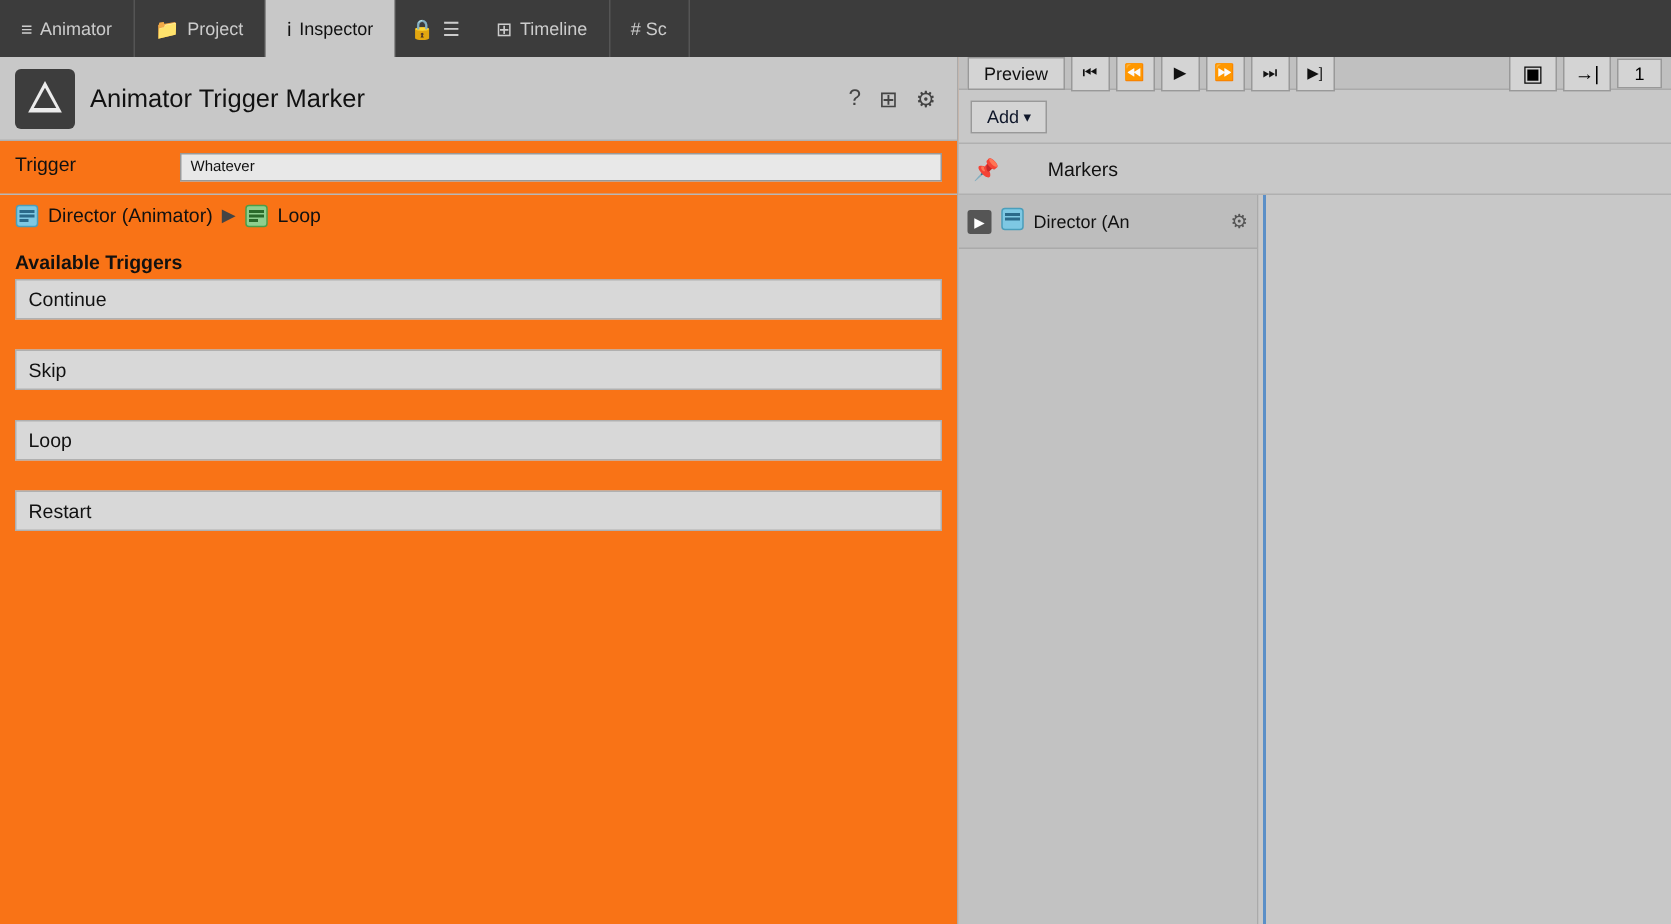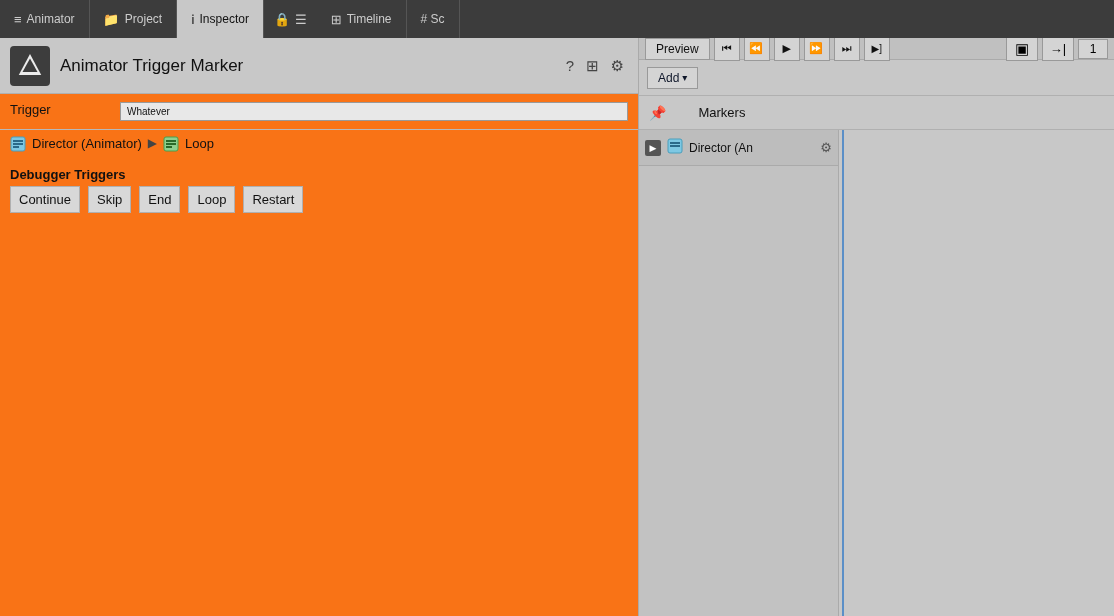--- a/index.html
+++ b/index.html
@@ -159,22 +159,22 @@
 
     
     .available-triggers-header {
       padding: 6px 10px 4px 10px;
       font-weight: bold;
       font-size: 13px;
       color: #111;
     }
     .triggers-list {
       display: flex;
-      flex-direction: row;
-      gap: 8px;
+      flex-direction: column;
+      gap: 20px;
       padding: 0 10px;
     }
     .trigger-item {
       background: #d8d8d8;
       border: 1px solid #b0b0b0;
       padding: 5px 8px;
       font-size: 13px;
       color: #111;
       cursor: pointer;
       text-align: left;
@@ -407,25 +407,24 @@
         <svg viewBox="0 0 16 16">
           <rect x="1" y="1" width="14" height="14" rx="2" fill="#8ecf8e" stroke="#4a9e4a" stroke-width="1"></rect>
           <rect x="3" y="4" width="10" height="2" fill="#2a6a2a"></rect>
           <rect x="3" y="7" width="10" height="2" fill="#2a6a2a"></rect>
           <rect x="3" y="10" width="6" height="2" fill="#2a6a2a"></rect>
         </svg>
       </span>
       <span>Loop</span>
     </div>
 
-    <div class="available-triggers-header">Debugger Triggers</div>
+    <div class="available-triggers-header">Available Triggers</div>
     <div class="triggers-list">
       <button class="trigger-item">Continue</button>
       <button class="trigger-item">Skip</button>
-      <button class="trigger-item">End</button>
       <button class="trigger-item">Loop</button>
       <button class="trigger-item">Restart</button>
     </div>
 
   </div>
 
   <div class="timeline-panel">
 
     <div class="timeline-toolbar">
       <button class="preview-btn">Preview</button>

